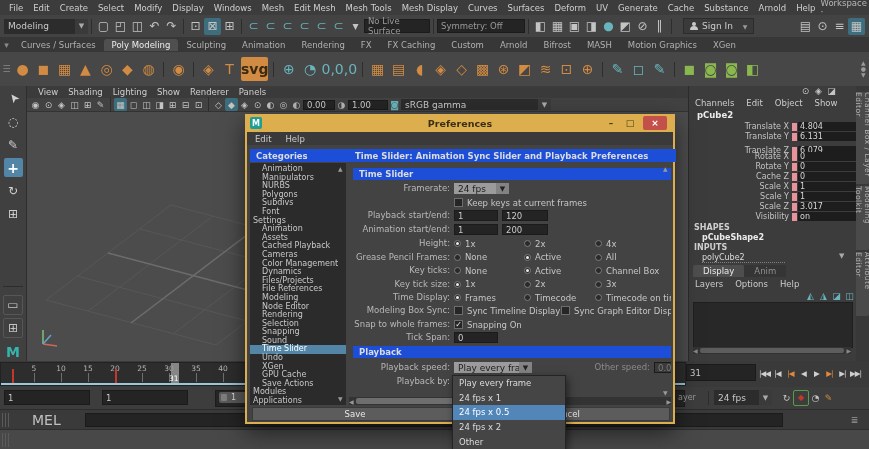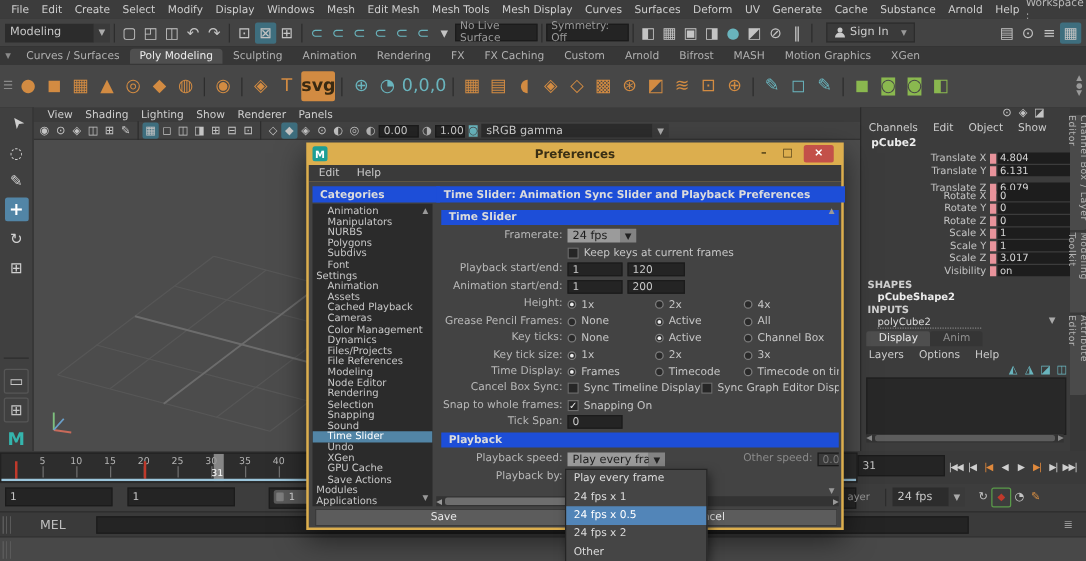--- a/index.html
+++ b/index.html
@@ -126,21 +126,21 @@
       <span class="ic t">⊂</span>
       <span class="ic t">⊂</span>
       <span class="ic t">⊂</span>
       <span class="ic t">⊂</span>
       <span class="ic">▾</span>
     </span>
   <span class="fld" style="width:66px;height:14px;color:#9a9a9a">
     <span>No Live Surface</span>
   </span>
   <span class="sep"></span>
-  <span class="fld" style="width:66px;height:14px;color:#9a9a9a">
+  <span class="fld" style="width:88px;height:14px;color:#9a9a9a">
     <span>Symmetry: Off</span>
   </span>
   <span class="sep"></span>
   <span class="flex" id="sl-render-icons">
       <span class="ic">◧</span>
       <span class="ic">▦</span>
       <span class="ic">▣</span>
       <span class="ic">◨</span>
       <span class="ic t">●</span>
       <span class="ic">◩</span>
@@ -282,21 +282,21 @@
           <span class="ic sm">◈</span>
           <span class="ic sm">⊙</span>
           <span class="ic sm">◐</span>
           <span class="ic sm">◎</span>
         </span>
       <span class="ic sm" style="color:#b5b5b5">◐</span>
       <span class="fld" style="width:32px;height:10px">
         <span>0.00</span>
       </span>
       <span class="ic sm" style="color:#b5b5b5">◑</span>
-      <span class="fld" style="width:24px;height:10px">
+      <span class="fld" style="width:40px;height:10px">
         <span>1.00</span>
       </span>
       <span class="ic sm" style="color:#69b4bd">◙</span>
       <span class="combo dcombo" style="width:150px;height:11px">
         <span class="txt">sRGB gamma</span>
         <span class="arr">▼</span>
       </span>
     </div>
     <svg width="661" height="250" style="position:absolute;left:0;top:25px">
       <g stroke="#575757" stroke-width="1" fill="none">
@@ -358,21 +358,21 @@
           <span class="ch-name">Rotate X</span>
           <span class="ch-chip"></span>
           <span class="ch-val">0</span>
         </div>
         <div class="ch-row" style="top: 76px;">
           <span class="ch-name">Rotate Y</span>
           <span class="ch-chip"></span>
           <span class="ch-val">0</span>
         </div>
         <div class="ch-row" style="top: 86px;">
-          <span class="ch-name">Rotate Z</span>
+          <span class="ch-name">Cache Z</span>
           <span class="ch-chip"></span>
           <span class="ch-val">0</span>
         </div>
         <div class="ch-row" style="top: 96px;">
           <span class="ch-name">Scale X</span>
           <span class="ch-chip"></span>
           <span class="ch-val">1</span>
         </div>
         <div class="ch-row" style="top: 106px;">
           <span class="ch-name">Scale Y</span>
@@ -500,21 +500,21 @@
   <span class="flex abs" id="range-icons" style="left:780px;top:1px;height:19px">
       <span class="ic sm">↻</span>
       <span class="ic sm" style="border: 1px solid rgb(90, 155, 74); border-radius: 2px; color: rgb(192, 57, 43); font-size: 8px; width: 14px; height: 14px; min-width: 14px;">◆</span>
       <span class="ic sm">◔</span>
       <span class="ic sm o">✎</span>
     </span>
 </div>
 
 <div class="abs flex" id="mel-row" style="left:0;top:409px;width:869px;height:20px;background:#3a3a3a;border-top:1px solid #2c2c2c">
   <span class="grip" style="width:8px;height:14px;margin-left:2px"></span>
-  <span style="margin:0 24px 0 22px;color:#c0c0c0;font-size:10px">
+  <span style="margin:0 24px 0 22px;color:#c0c0c0;font-size:14px">
     <span>MEL</span>
   </span>
   <span class="fld" style="width:698px;height:14px"></span>
   <span class="ic sm" style="margin-left:auto;margin-right:8px;color:#9a9a9a">≣</span>
 </div>
 
 <div class="abs" id="help-row" style="left:0;top:429px;width:869px;height:20px;background:#484848;border-top:1px solid #2e2e2e">
   <span class="grip abs" style="left:2px;top:3px;width:8px;height:14px"></span>
 </div>
 
@@ -693,21 +693,21 @@
               <span>Timecode</span>
             </span>
             <span class="opt" style="left: 246px;">
               <span class="rad"></span>
               <span>Timecode on time</span>
             </span>
           </div>
         </div>
 
       <div class="prow" style="top:140px">
-        <span class="plabel">Cancel Box Sync:</span>
+        <span class="plabel">Modeling Box Sync:</span>
         <span class="opt" style="left:105px">
           <span class="cb"></span>
           <span>Sync Timeline Display</span>
         </span>
         <span class="opt" style="left:212px">
           <span class="cb"></span>
           <span>Sync Graph Editor Display</span>
         </span>
       </div>
 

